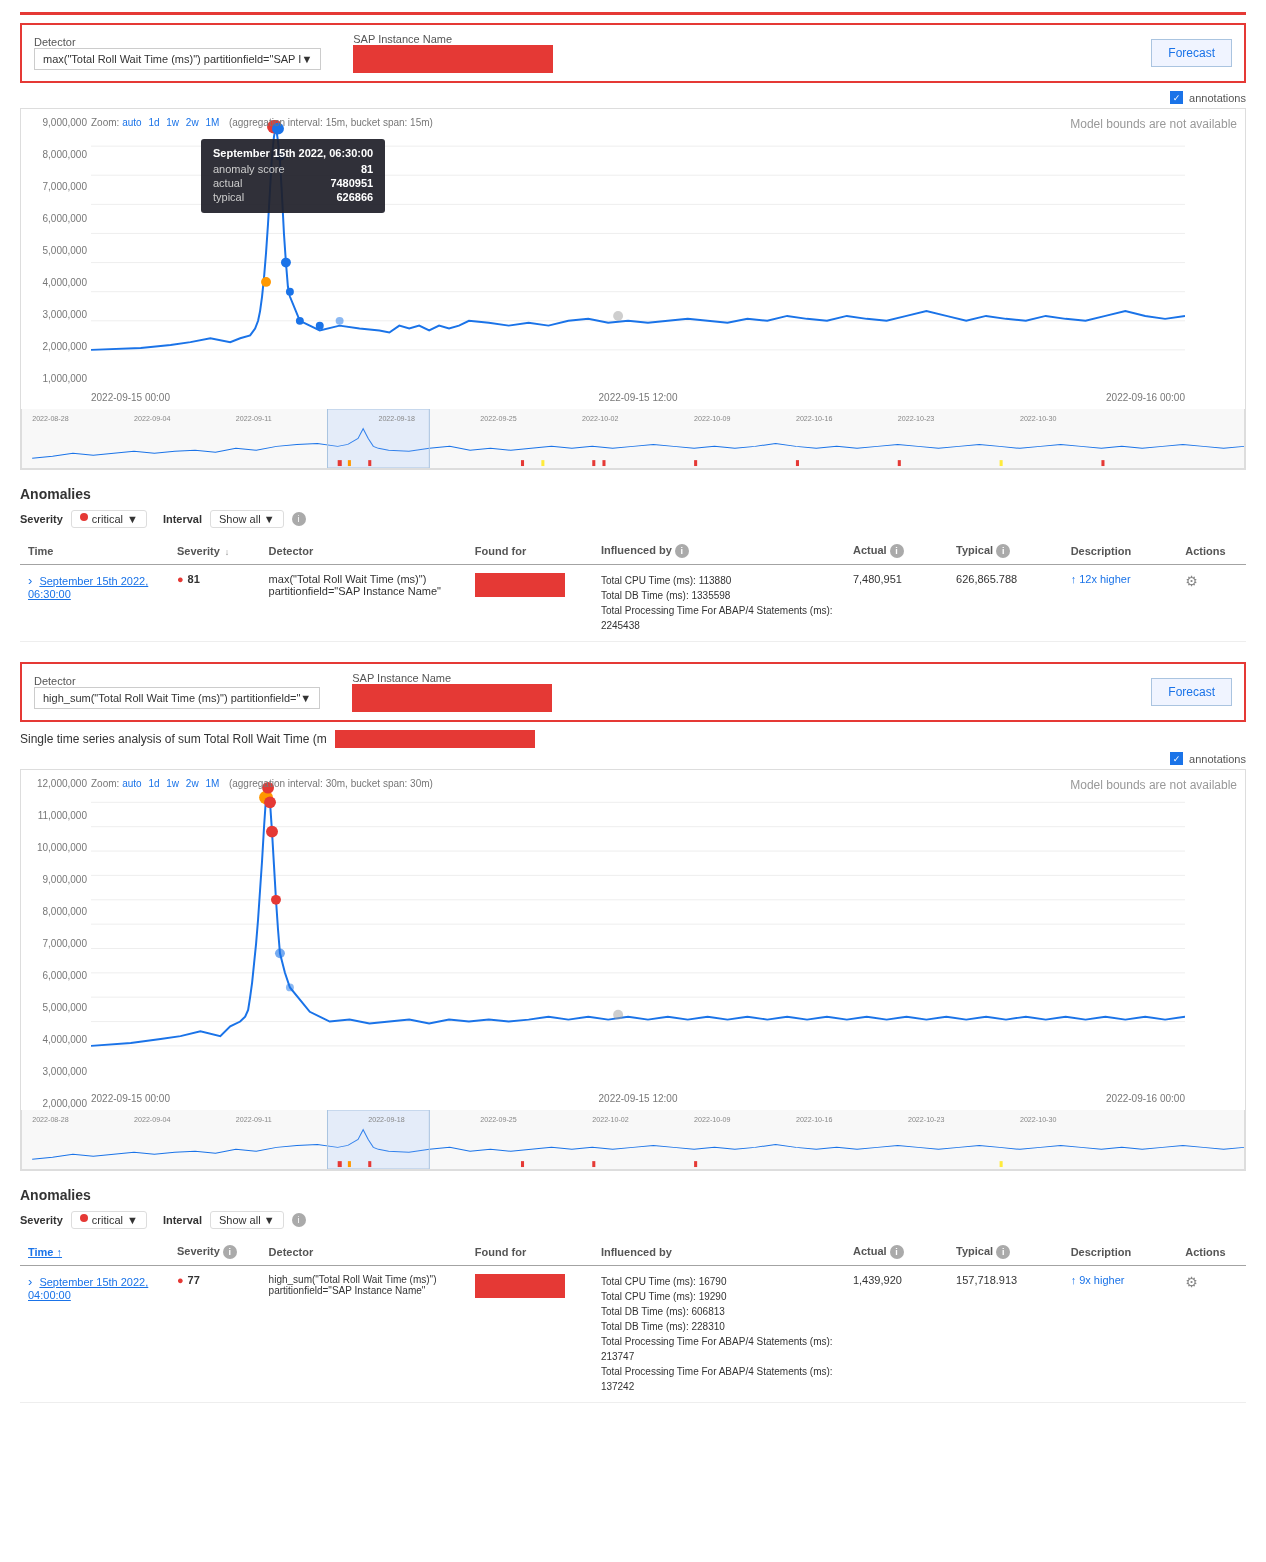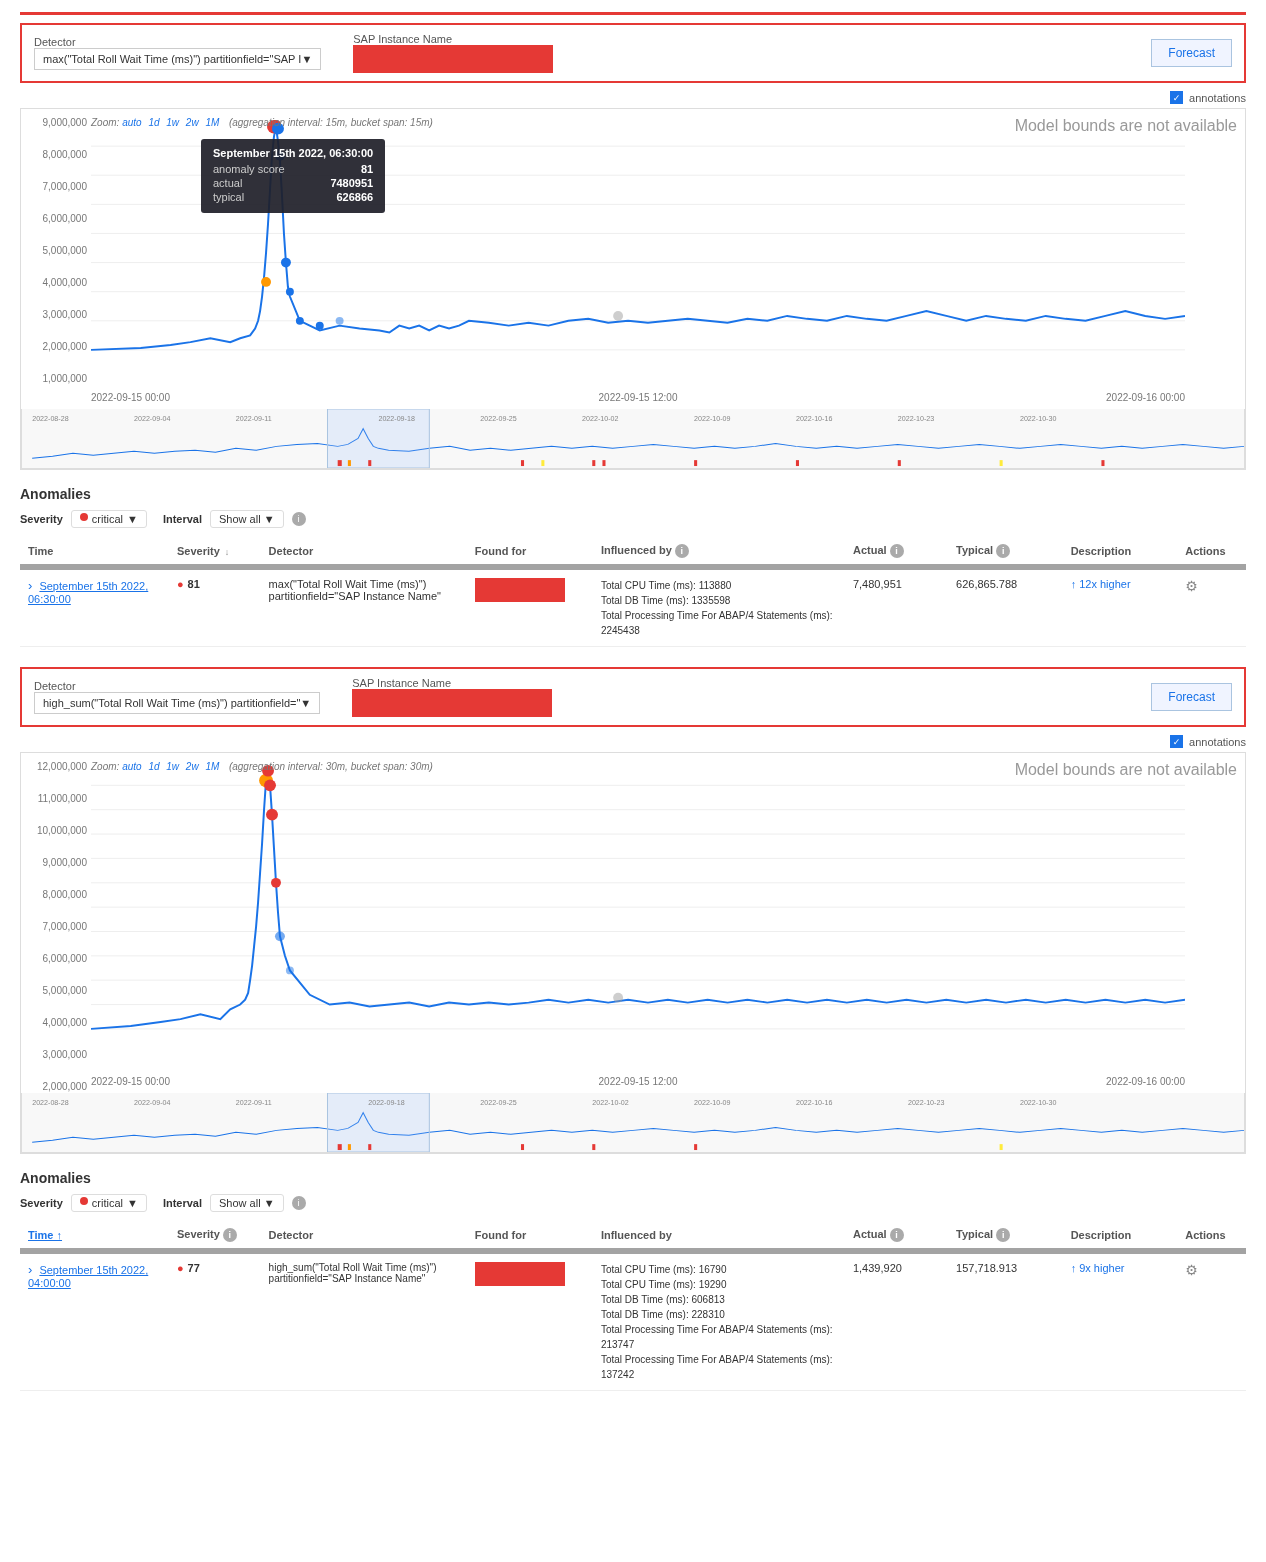--- a/index.html
+++ b/index.html
@@ -20,23 +20,23 @@
     
     .annotations-row { display: flex; justify-content: flex-end; align-items: center; gap: 6px; margin-bottom: 4px; font-size: 11px; color: #555; }
     .checkbox-checked { width: 13px; height: 13px; background: #1a73e8; border: 1px solid #1a73e8; display: inline-flex; align-items: center; justify-content: center; color: #fff; font-size: 9px; }
     
     
     .chart-wrapper { border: 1px solid #ddd; margin-bottom: 2px; background: #fff; position: relative; }
     .chart-inner { position: relative; height: 300px; padding: 8px 60px 30px 70px; }
     .chart-y-labels { position: absolute; left: 4px; top: 8px; bottom: 30px; display: flex; flex-direction: column; justify-content: space-between; font-size: 10px; color: #777; text-align: right; width: 62px; gap: 21px; }
     .chart-x-labels { position: absolute; bottom: 6px; left: 70px; right: 60px; display: flex; justify-content: space-between; font-size: 10px; color: #777; }
     .chart-svg { width: 100%; height: 100%; }
-    .zoom-controls { position: absolute; top: 8px; left: 70px; font-size: 10px; color: #777; font-style: italic; }
+    .zoom-controls { position: absolute; top: 8px; left: 70px; font-size: 10px; color: #777; }
     .zoom-controls a { color: #1a73e8; text-decoration: none; margin-right: 4px; }
-    .model-bounds { position: absolute; top: 8px; right: 8px; font-size: 16px; color: #999; margin-left: 14px; }
+    .model-bounds { position: absolute; top: 8px; right: 8px; font-size: 12px; color: #999; margin-left: 14px; }
     
     
     .tooltip-box { position: absolute; background: rgba(30,30,40,0.92); color: #fff; padding: 8px 12px; font-size: 11px; border-radius: 3px; z-index: 10; min-width: 160px; }
     .tooltip-title { font-weight: bold; margin-bottom: 4px; color: #fff; font-size: 11px; }
     .tooltip-row { display: flex; justify-content: space-between; gap: 20px; margin: 2px 0; font-size: 11px; }
     .tooltip-label { color: #ccc; }
     .tooltip-value { color: #fff; font-weight: bold; }
     
     
     .overview-chart { background: #f8f8f8; border: 1px solid #ddd; border-top: none; height: 60px; position: relative; overflow: hidden; }
@@ -48,21 +48,21 @@
     .severity-row { display: flex; align-items: center; gap: 8px; margin-bottom: 10px; font-size: 11px; }
     .severity-label { font-weight: 600; }
     .severity-badge { display: flex; align-items: flex-start; gap: 4px; border: 1px solid #ddd; padding: 2px 8px; border-radius: 3px; cursor: pointer; }
     .dot-red { width: 8px; height: 8px; border-radius: 50%; background: #e53935; }
     .interval-label { font-weight: 600; margin-left: 8px; }
     .interval-select { border: 1px solid #ddd; padding: 2px 8px; border-radius: 3px; cursor: pointer; }
     .info-icon { width: 14px; height: 14px; border-radius: 50%; background: #aaa; color: #fff; font-size: 9px; display: inline-flex; align-items: center; justify-content: center; cursor: pointer; }
     
     
     .anomaly-table { width: 100%; border-collapse: collapse; font-size: 11px; }
-    .anomaly-table th { border-bottom: 6px solid #a3a3a3; padding: 6px 8px; text-align: left; font-weight: 600; color: #555; white-space: nowrap; }
+    .anomaly-table th { border-bottom: 1px solid #a3a3a3; padding: 6px 8px; text-align: left; font-weight: 600; color: #555; white-space: nowrap; }
     .anomaly-table td { border-bottom: 1px solid #eee; padding: 8px 8px; vertical-align: top; }
     .sort-icon { font-size: 9px; color: #888; margin-left: 2px; }
     .expand-btn { color: #1a73e8; cursor: pointer; font-size: 13px; margin-right: 4px; }
     .found-for-red { background: #e53935; height: 24px; width: 90px; display: inline-block; }
     .gear-icon { font-size: 14px; color: #888; cursor: pointer; }
     .score-dot { color: #e53935; margin-right: 4px; }
     .description-up { color: #1a73e8; }
     
     
     .section-divider { margin: 20px 0 8px 0; }
@@ -298,20 +298,24 @@
           <span>▼</span>
         </div>
       </div>
       <div style="margin-left:20px;">
         <div class="detector-label">SAP Instance Name</div>
         <div class="sap-input"></div>
       </div>
       <button class="forecast-btn">Forecast</button>
     </div>
 
+    <div class="series-label" style="margin-bottom:4px;">
+      <span>Single time series analysis of sum Total Roll Wait Time (m</span>
+      <span class="series-label-red"></span>
+    </div>
 
     <div class="annotations-row">
       <div class="checkbox-checked">✓</div>
       <span>annotations</span>
     </div>
 
     <div class="chart-wrapper">
       <div class="chart-inner" style="height:340px;">
         <div class="zoom-controls">
           <span>Zoom: </span>

